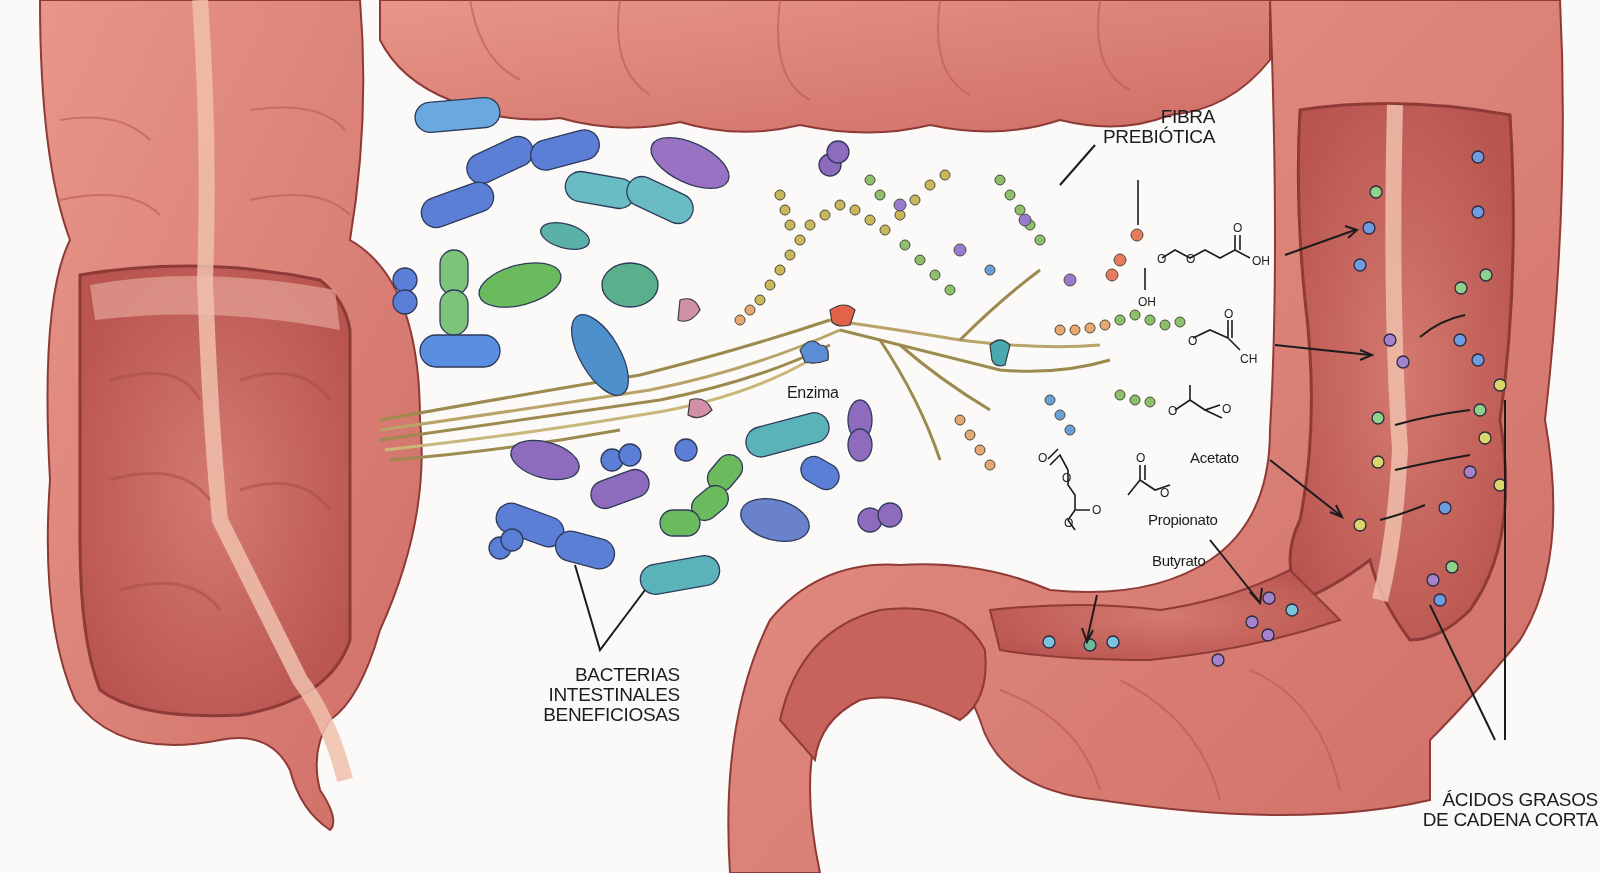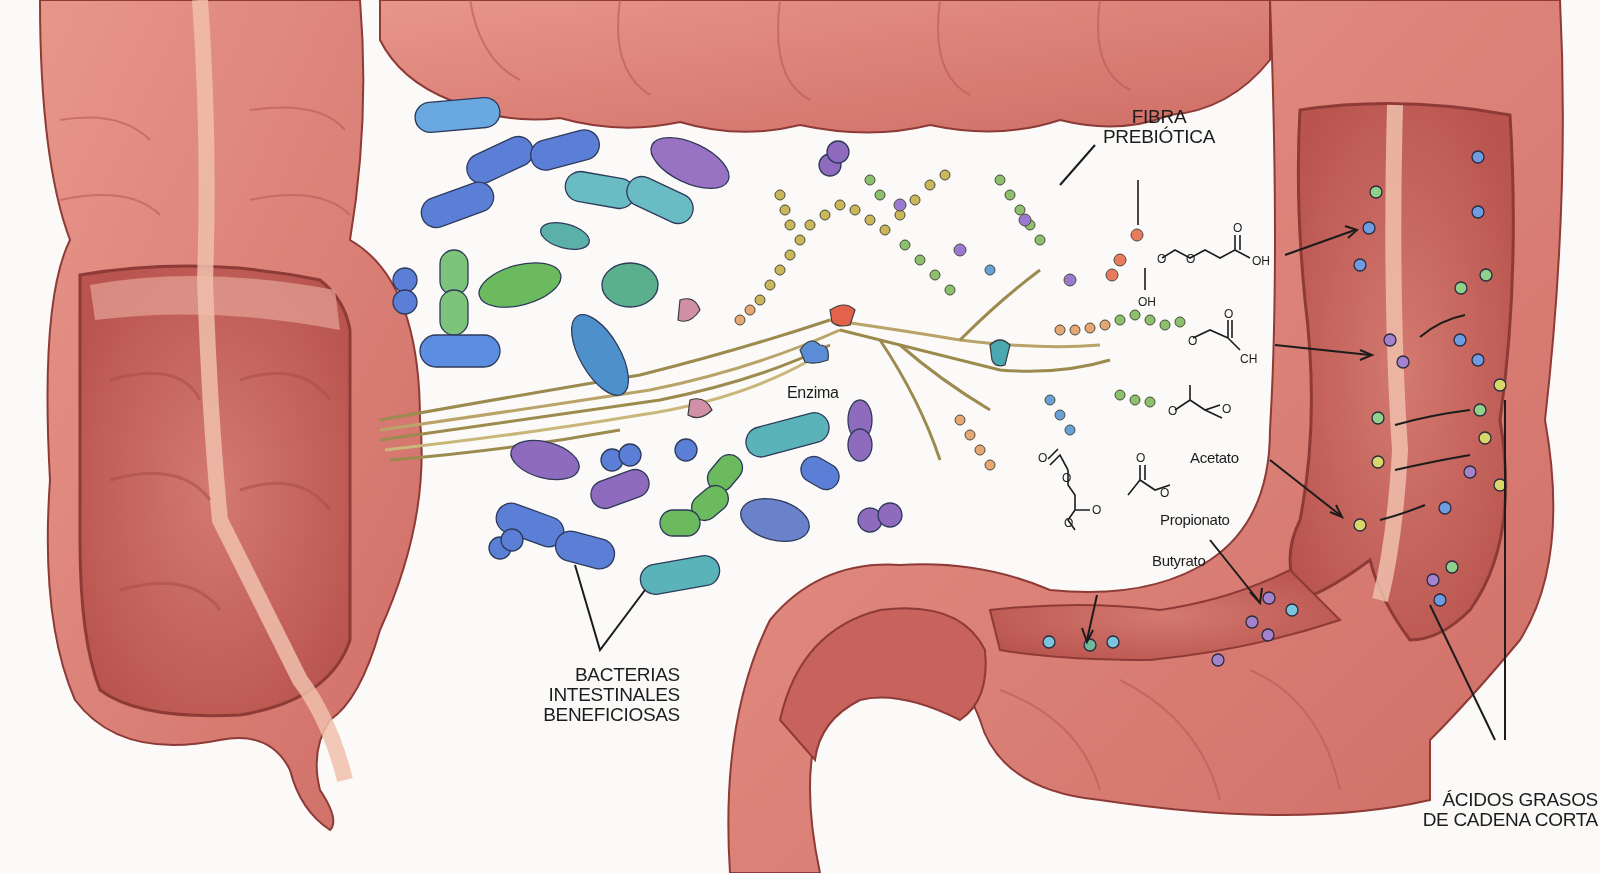--- a/index.html
+++ b/index.html
@@ -258,27 +258,27 @@
     <path d="M1210,540 L1258,600"></path>
       <path d="M1250,592 L1260,603 L1262,588"></path>
     <path d="M1097,595 L1087,640"></path>
       <path d="M1082,628 L1087,642 L1093,630"></path>
     <path d="M575,565 L600,650 L645,590"></path>
     <path d="M1505,400 L1505,740"></path>
     <path d="M1430,605 L1495,740"></path>
   </g>
 </svg>
 
-<div class="label caps" style="left:1103px;top:107px;text-align:center;">
+<div class="label caps" style="left:1103px;top:107px;text-align:right;">
   <div>FIBRA</div>
   <div>PREBIÓTICA</div>
 </div>
 <div class="label small" style="left:787px;top:385px;font-size:16px;">Enzima</div>
 <div class="label small" style="left:1190px;top:450px;">Acetato</div>
-<div class="label small" style="left:1148px;top:512px;margin-left:12px;">Propionato</div>
+<div class="label small" style="left:1148px;top:512px;">Propionato</div>
 <div class="label small" style="left:1152px;top:553px;">Butyrato</div>
 <div class="label caps" style="left:510px;top:665px;width:170px;">
   <div>BACTERIAS</div>
   <div>INTESTINALES</div>
   <div>BENEFICIOSAS</div>
 </div>
 <div class="label caps" style="left:1398px;top:754px;width:200px;margin-top:36px;">
   <div>ÁCIDOS GRASOS</div>
   <div>DE CADENA CORTA</div>
 </div>

